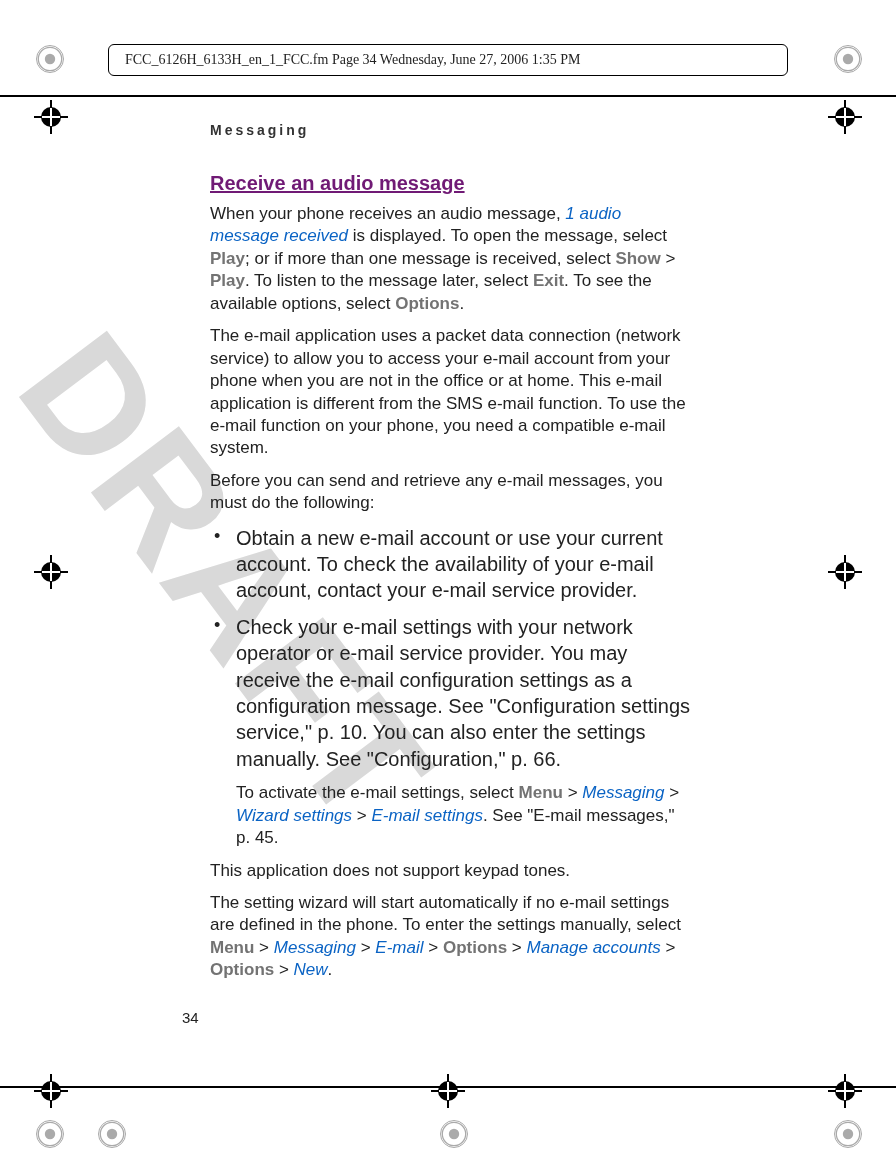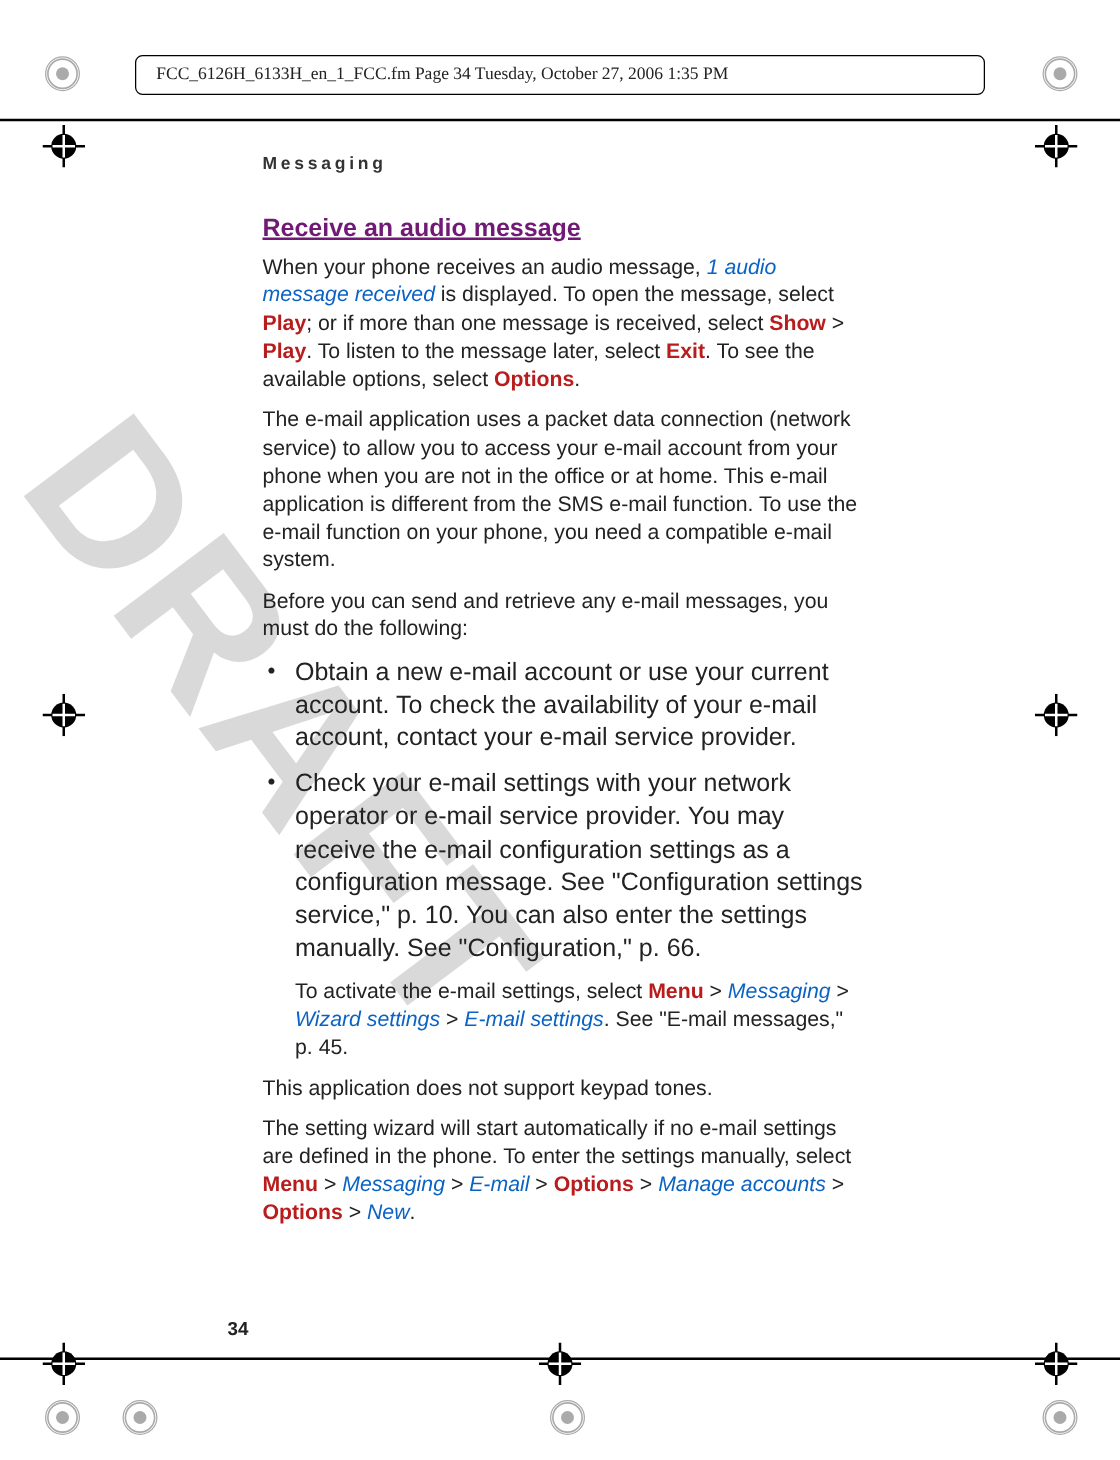--- a/index.html
+++ b/index.html
@@ -63,40 +63,40 @@
     margin-bottom: 34px;
   }
   h2.sub {
     font-size: 20px;
     font-weight: 600;
     text-decoration: underline;
     margin-bottom: 8px;
     color: #701a75;
   }
   p { line-height: 1.32; margin-bottom: 10px; color: #222; font-size: 17px; }
-  .blue-bold { color: #b91c1c; font-weight: 600; }
+  .blue-bold { color: #737373; font-weight: 600; }
   .blue-ital { color: #0a63c4; font-style: italic; }
   h1.section {
     font-size: 23px;
     color: #0a63c4;
     font-weight: 600;
     margin: 22px 0 8px 0;
   }
   h1.section .sq {
     display: inline-block;
     width: 17px; height: 17px;
     background: #0a63c4;
     margin-right: 12px;
     vertical-align: 1px;
   }
   ul { list-style: none; margin: 4px 0 8px 0; }
   ul li { position: relative; padding-left: 26px; line-height: 1.32; margin-bottom: 10px; font-size: 20px; }
   ul li::before { content: "•"; position: absolute; left: 4px; top: 0; font-size: 18px; }
   .indent { padding-left: 26px; line-height: 1.32; margin-bottom: 10px; font-size: 17px; }
-  .page-num { position: absolute; top: 1055px; left: 182px; font-weight: 700; font-size: 15px; }
+  .page-num { position: absolute; top: 1009px; left: 182px; font-weight: 400; font-size: 15px; }
   .watermark {
     position: absolute;
     top: 300px;
     left: 130px;
     font-size: 160px;
     font-weight: 700;
     color: #d9d9d9;
     transform: rotate(53deg);
     transform-origin: left top;
     letter-spacing: 4px;
@@ -104,21 +104,21 @@
     pointer-events: none;
   }
   .content > * { position: relative; z-index: 1; margin-left: 28px; }
 </style>
 </head>
 <body>
 
 <div class="watermark">DRAFT</div>
 
 <div class="header-box">
-  <span>FCC_6126H_6133H_en_1_FCC.fm  Page 34  Tuesday, October 27, 2006  1:35 PM</span>
+  <span>FCC_6126H_6133H_en_1_FCC.fm  Page 34  Wednesday, June 27, 2006  1:35 PM</span>
 </div>
 
 <div class="header-rule"></div>
 <div class="header-rule2"></div>
 
 <div class="reg reg-tl"><svg viewBox="0 0 20 20">
       <circle cx="10" cy="10" r="9" fill="none" stroke="#aaa"></circle>
       <circle cx="10" cy="10" r="4" fill="#aaa"></circle>
     </svg></div>
 <div class="reg reg-tr"><svg viewBox="0 0 20 20">

